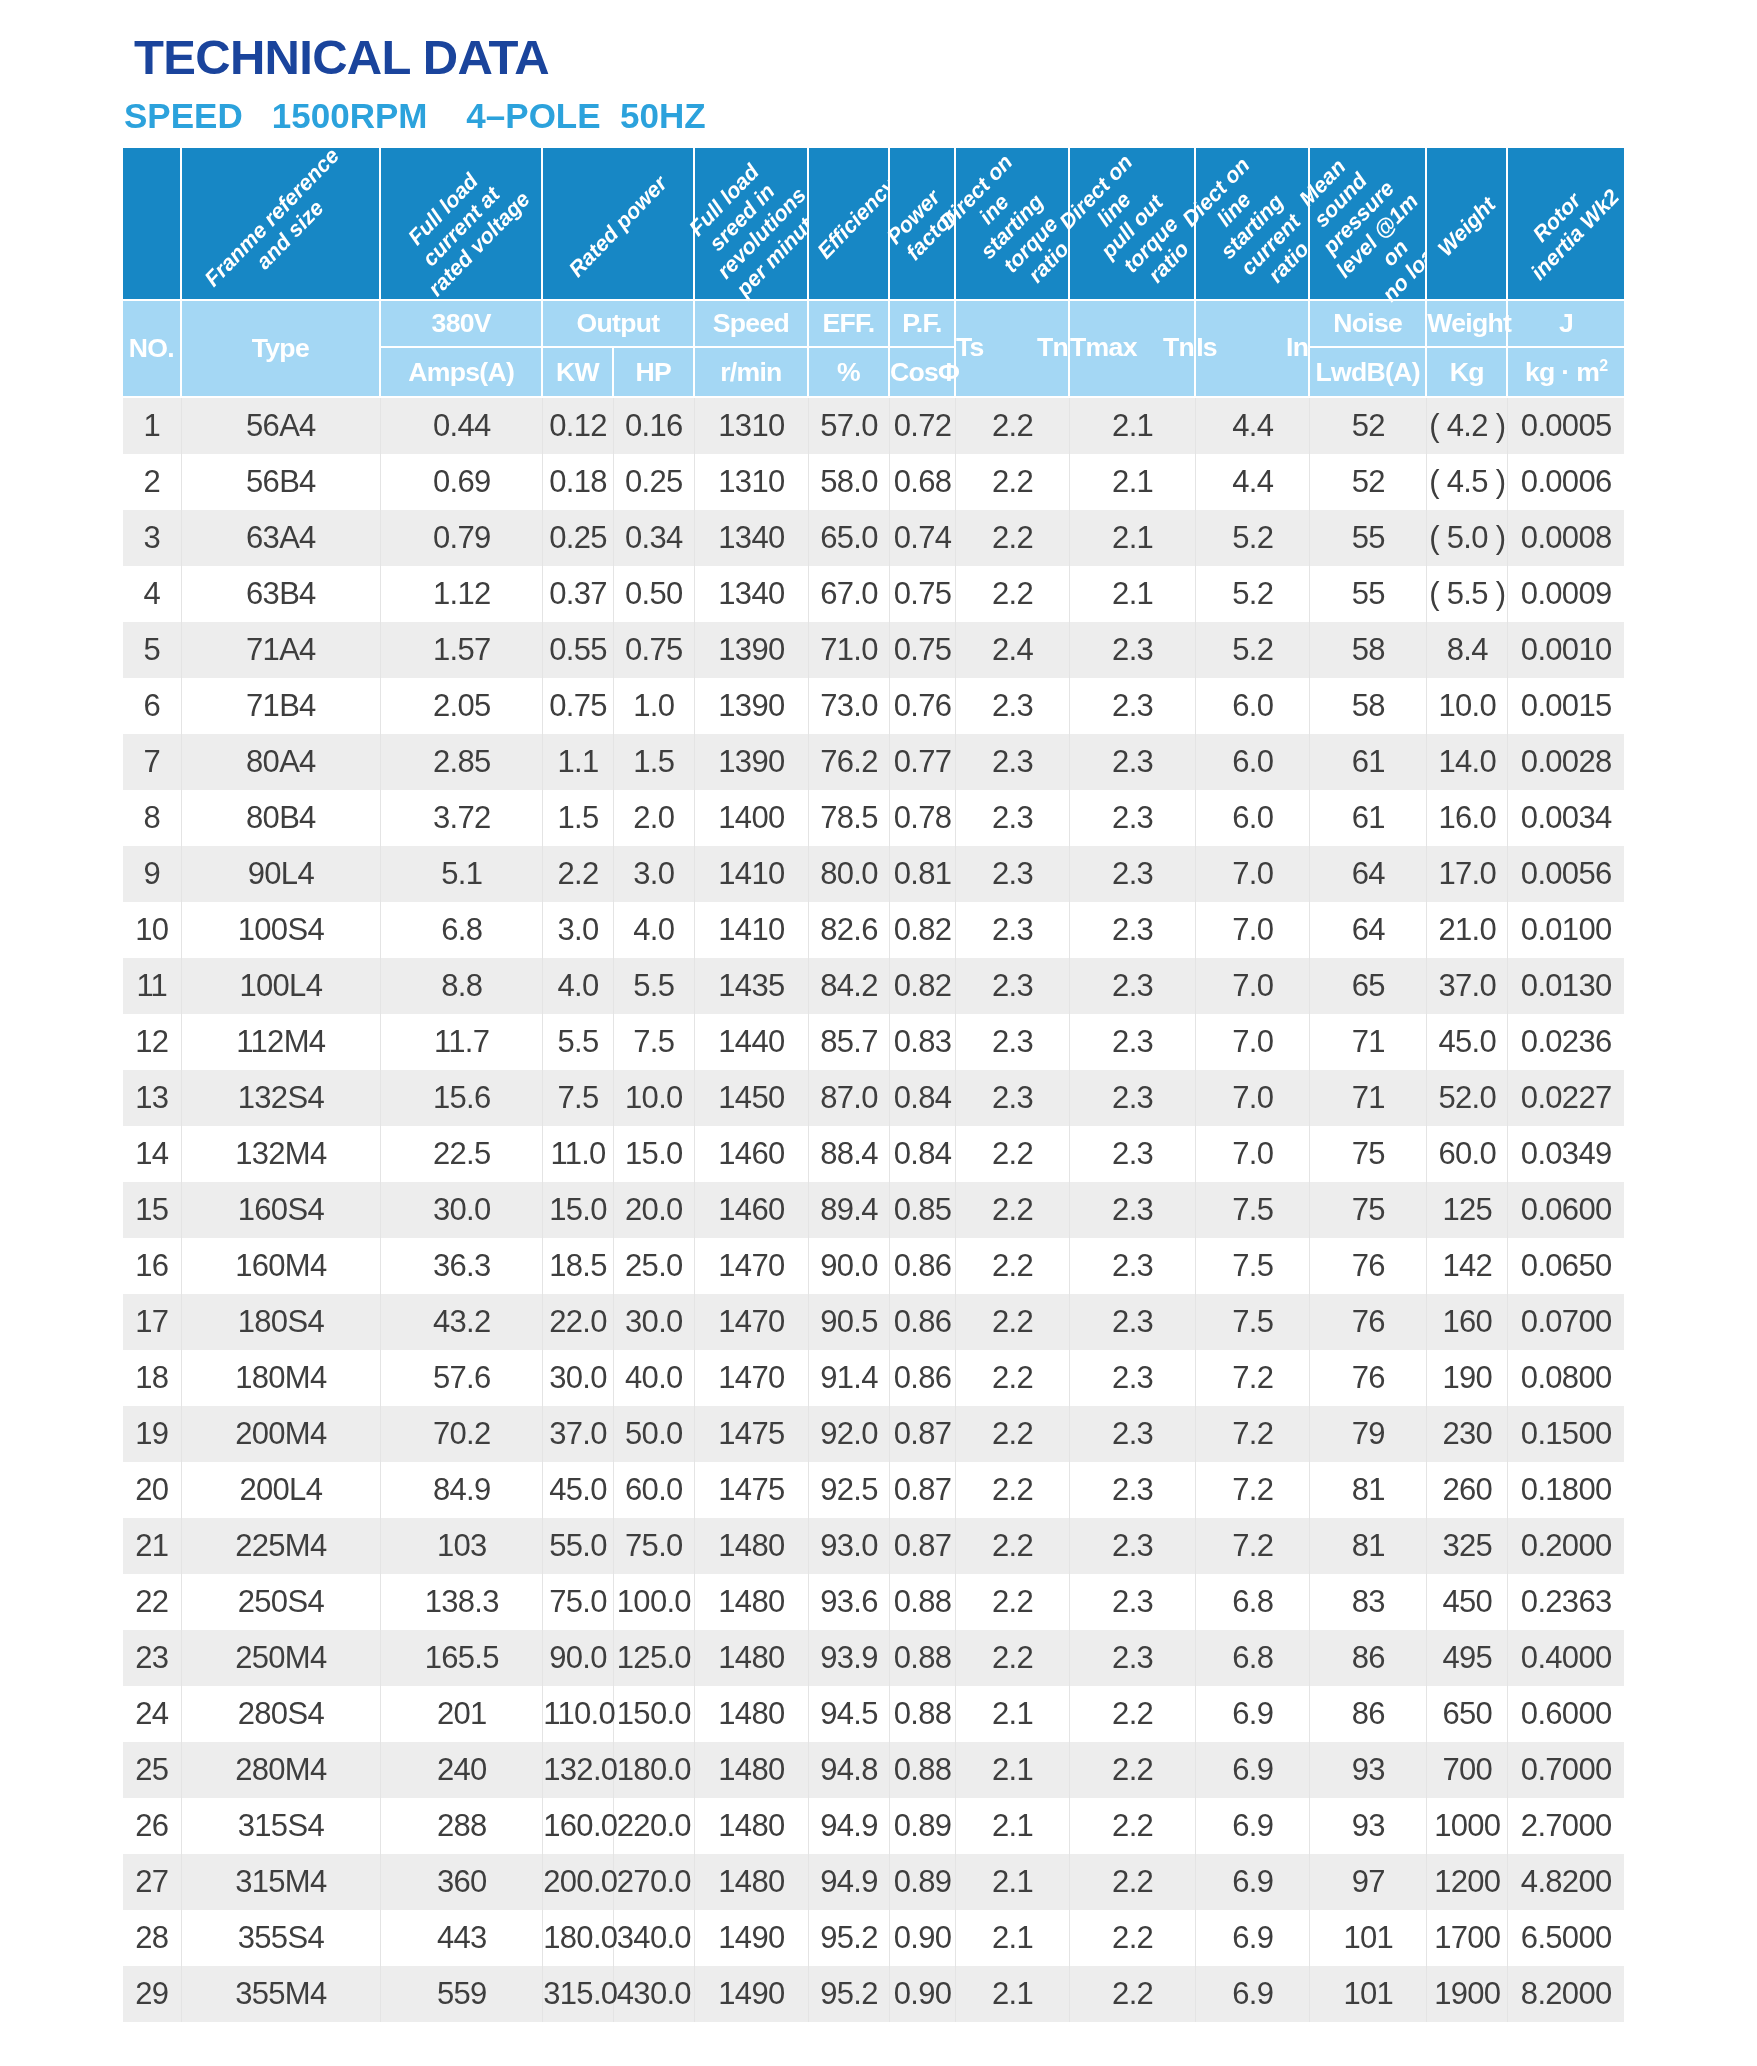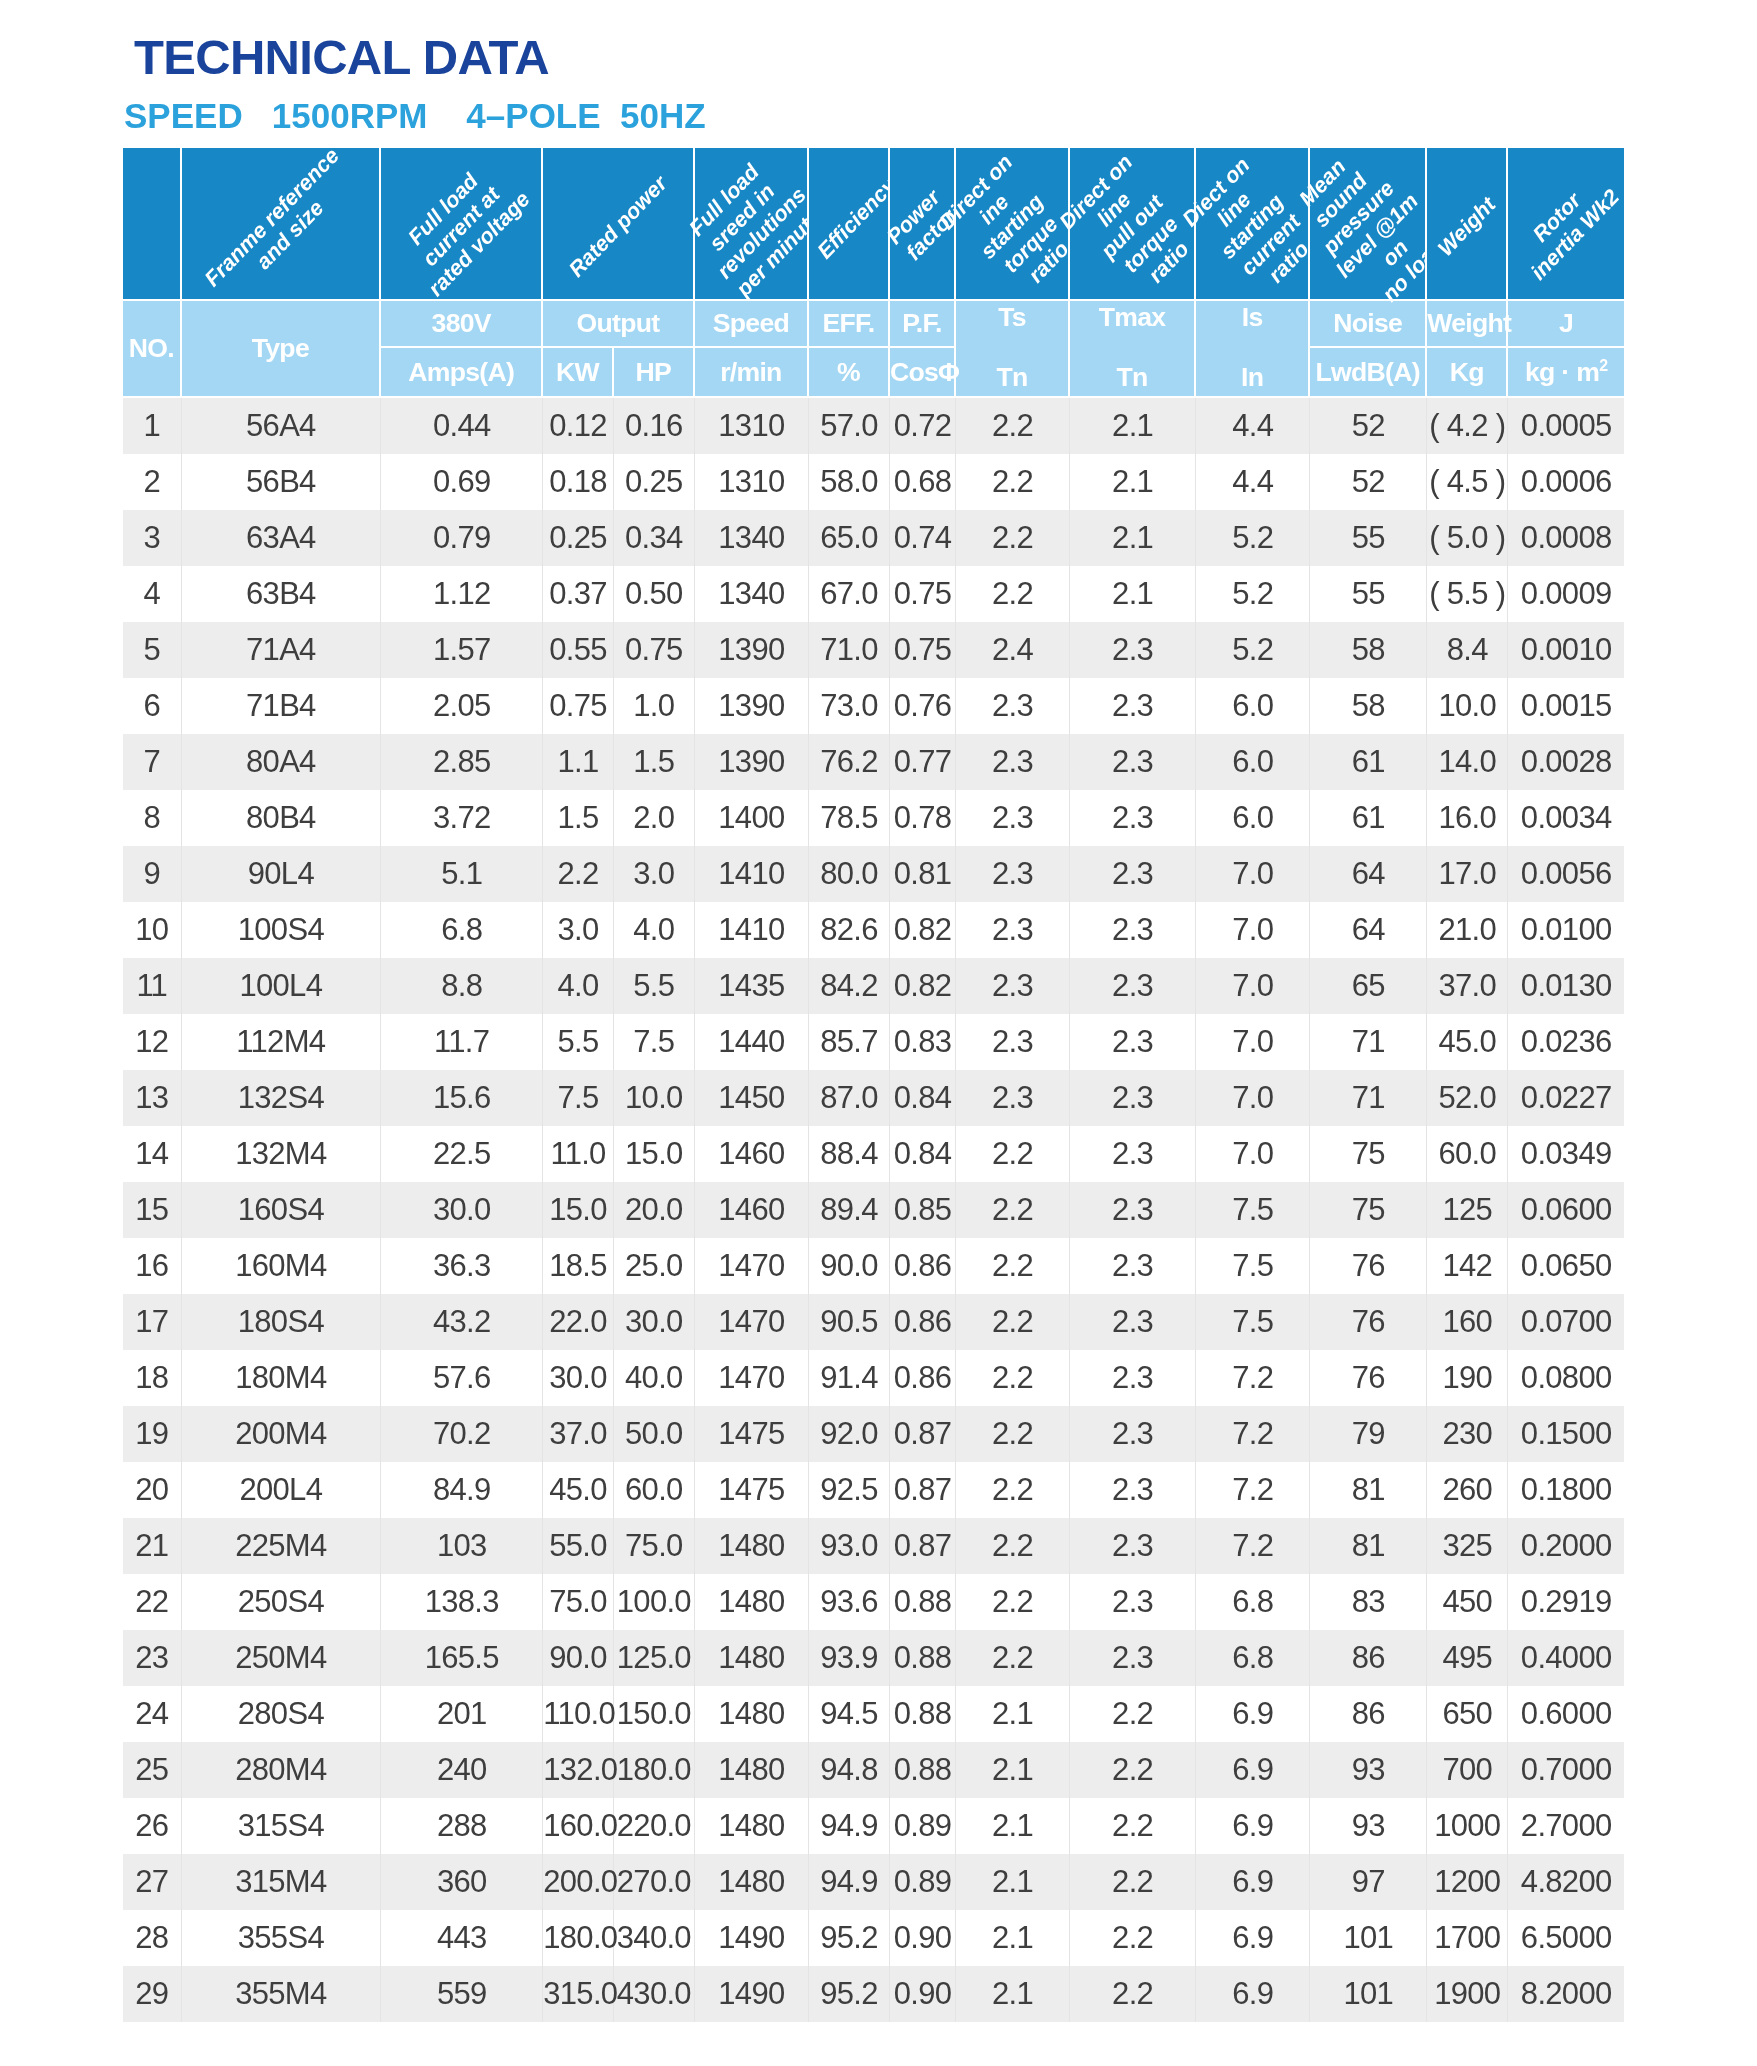--- a/index.html
+++ b/index.html
@@ -39,21 +39,21 @@
     text-align:center; vertical-align:middle; padding:0;
     font-size:26.6px; letter-spacing:-0.7px; white-space:nowrap; overflow:visible;
     border-right:2.8px solid #ffffff;
   }
   tr.sub1 th { height:43px; }
   tr.sub2 th { height:46px; border-bottom:2.8px solid #ffffff; }
   tr.sub1 th.cell-split { border-bottom:2.8px solid #ffffff; }
   tr.sub1 th.cell-span  { border-bottom:2.8px solid #ffffff; } 
   tr.sub1 th.last, tr.sub2 th.last { border-right:none; }
   .spread {
-    height:87px; display:flex; flex-direction:column;
+    height:87px; display:flex; flex-direction:row;
     justify-content:space-between; align-items:center; padding:2.8px 0 5.6px 0;
   }
   .spread span { line-height:1; }
   .sup2 { font-size:0.6em; vertical-align:super; }
   
   td.cell {
     height:56px; padding:0; text-align:center; vertical-align:middle;
     font-size:31px; letter-spacing:-0.7px; color:#3E3E3E;
     border-right:1.4px solid #E4E4E4; white-space:nowrap;
   }
@@ -526,21 +526,21 @@
             <td class="cell">75.0</td>
             <td class="cell">100.0</td>
             <td class="cell">1480</td>
             <td class="cell">93.6</td>
             <td class="cell">0.88</td>
             <td class="cell">2.2</td>
             <td class="cell">2.3</td>
             <td class="cell">6.8</td>
             <td class="cell">83</td>
             <td class="cell">450</td>
-            <td class="cell last">0.2919</td>
+            <td class="cell last">0.2363</td>
           </tr>
           <tr class="odd">
             <td class="cell">23</td>
             <td class="cell">250M4</td>
             <td class="cell">165.5</td>
             <td class="cell">90.0</td>
             <td class="cell">125.0</td>
             <td class="cell">1480</td>
             <td class="cell">93.9</td>
             <td class="cell">0.88</td>

